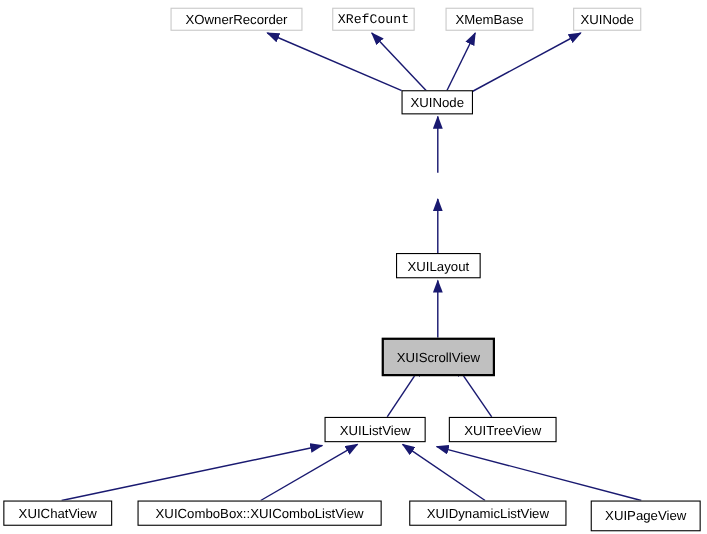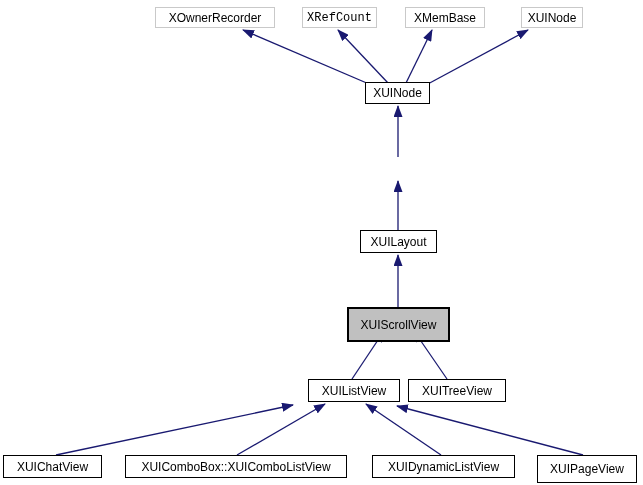--- a/index.html
+++ b/index.html
@@ -37,21 +37,21 @@
   .node.focus{background:var(--focus-fill);border-width:2px;cursor:default;}
   
   .n-xowner       {left:155px;top:7px;  width:120px;height:21px;}
   .n-xrefcount    {left:302px;top:7px;  width:75px; height:21px;font-family:Liberation Mono, monospace;}
   .n-xmembase     {left:405px;top:7px;  width:80px; height:21px;}
   .n-xclass       {left:521px;top:7px;  width:62px; height:21px;}
   .n-xuinode      {left:365px;top:82px; width:65px; height:22px;}
   .n-xuiwidget    {left:357px;top:157px;width:82px; height:22px;}
   .n-xuilayout    {left:360px;top:230px;width:77px; height:23px;}
   .n-xuiscrollview{left:347px;top:307px;width:103px;height:35px;}
-  .n-xuilistview  {left:308px;top:379px;width:92px; height:23px;}
+  .n-xuilistview  {left:295px;top:379px;width:92px; height:23px;}
   .n-xuitreeview  {left:408px;top:379px;width:98px; height:23px;}
   .n-xuichatview  {left:3px;  top:455px;width:99px; height:23px;}
   .n-xuicombo     {left:125px;top:455px;width:222px;height:23px;}
   .n-xuidynamic   {left:372px;top:455px;width:143px;height:23px;}
   .n-xuipageview  {left:537px;top:455px;width:100px;height:28px;}
 </style>
 </head>
 <body>
 
 <div id="graph">

